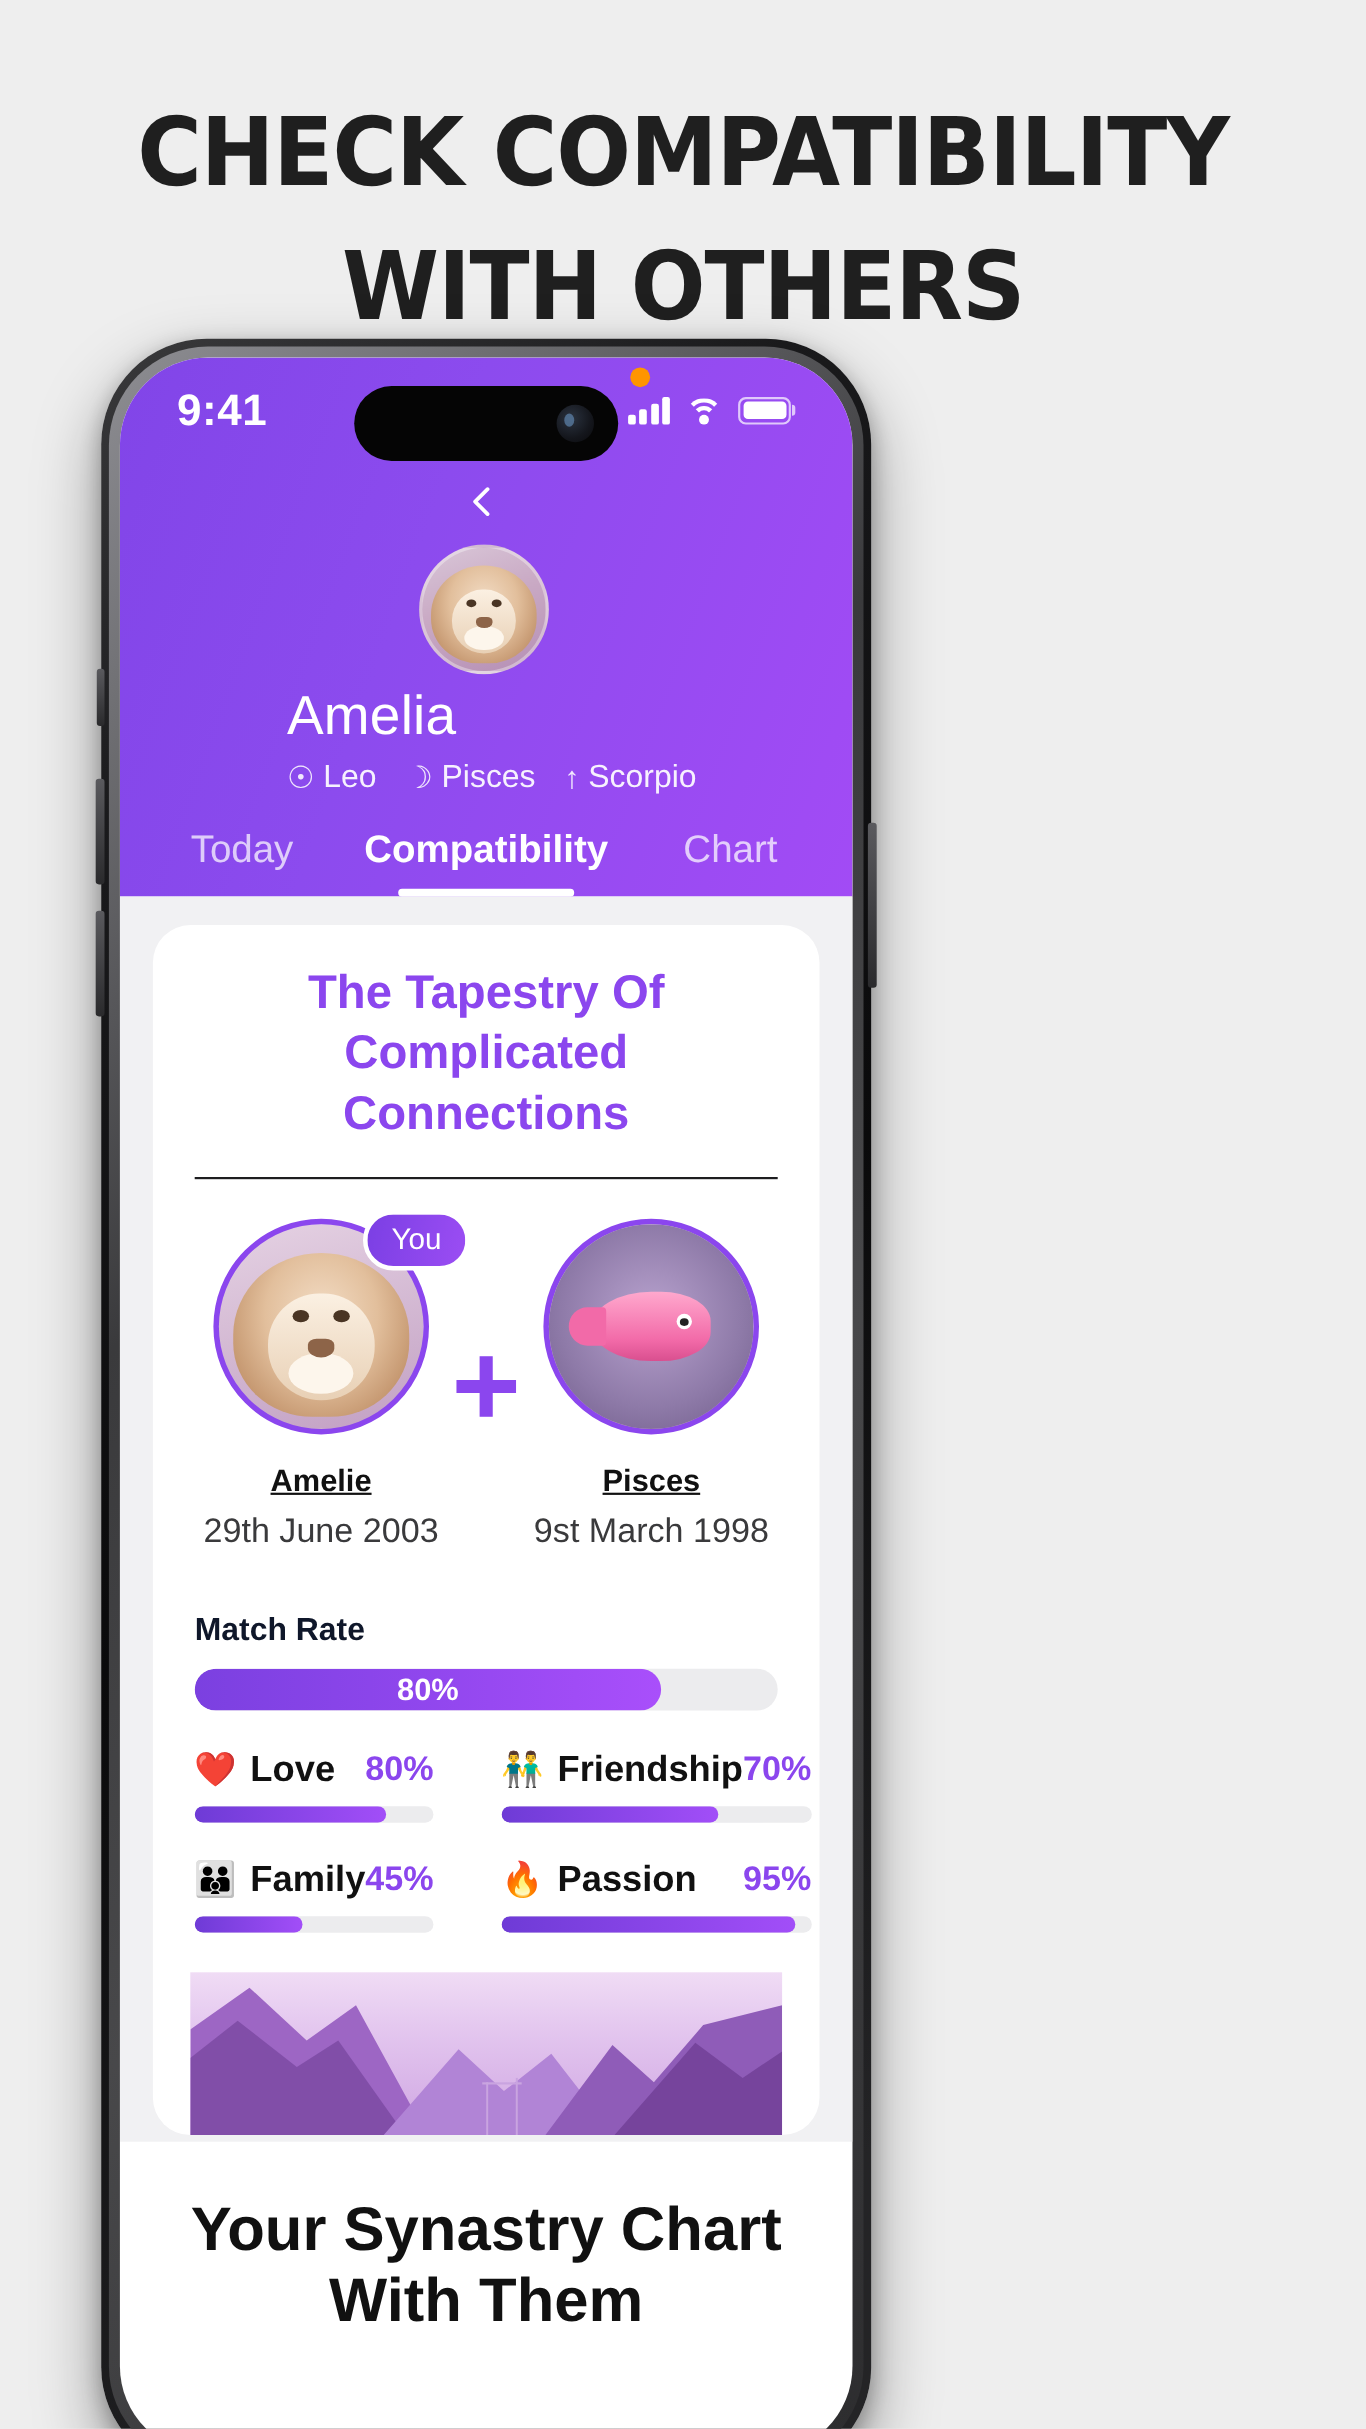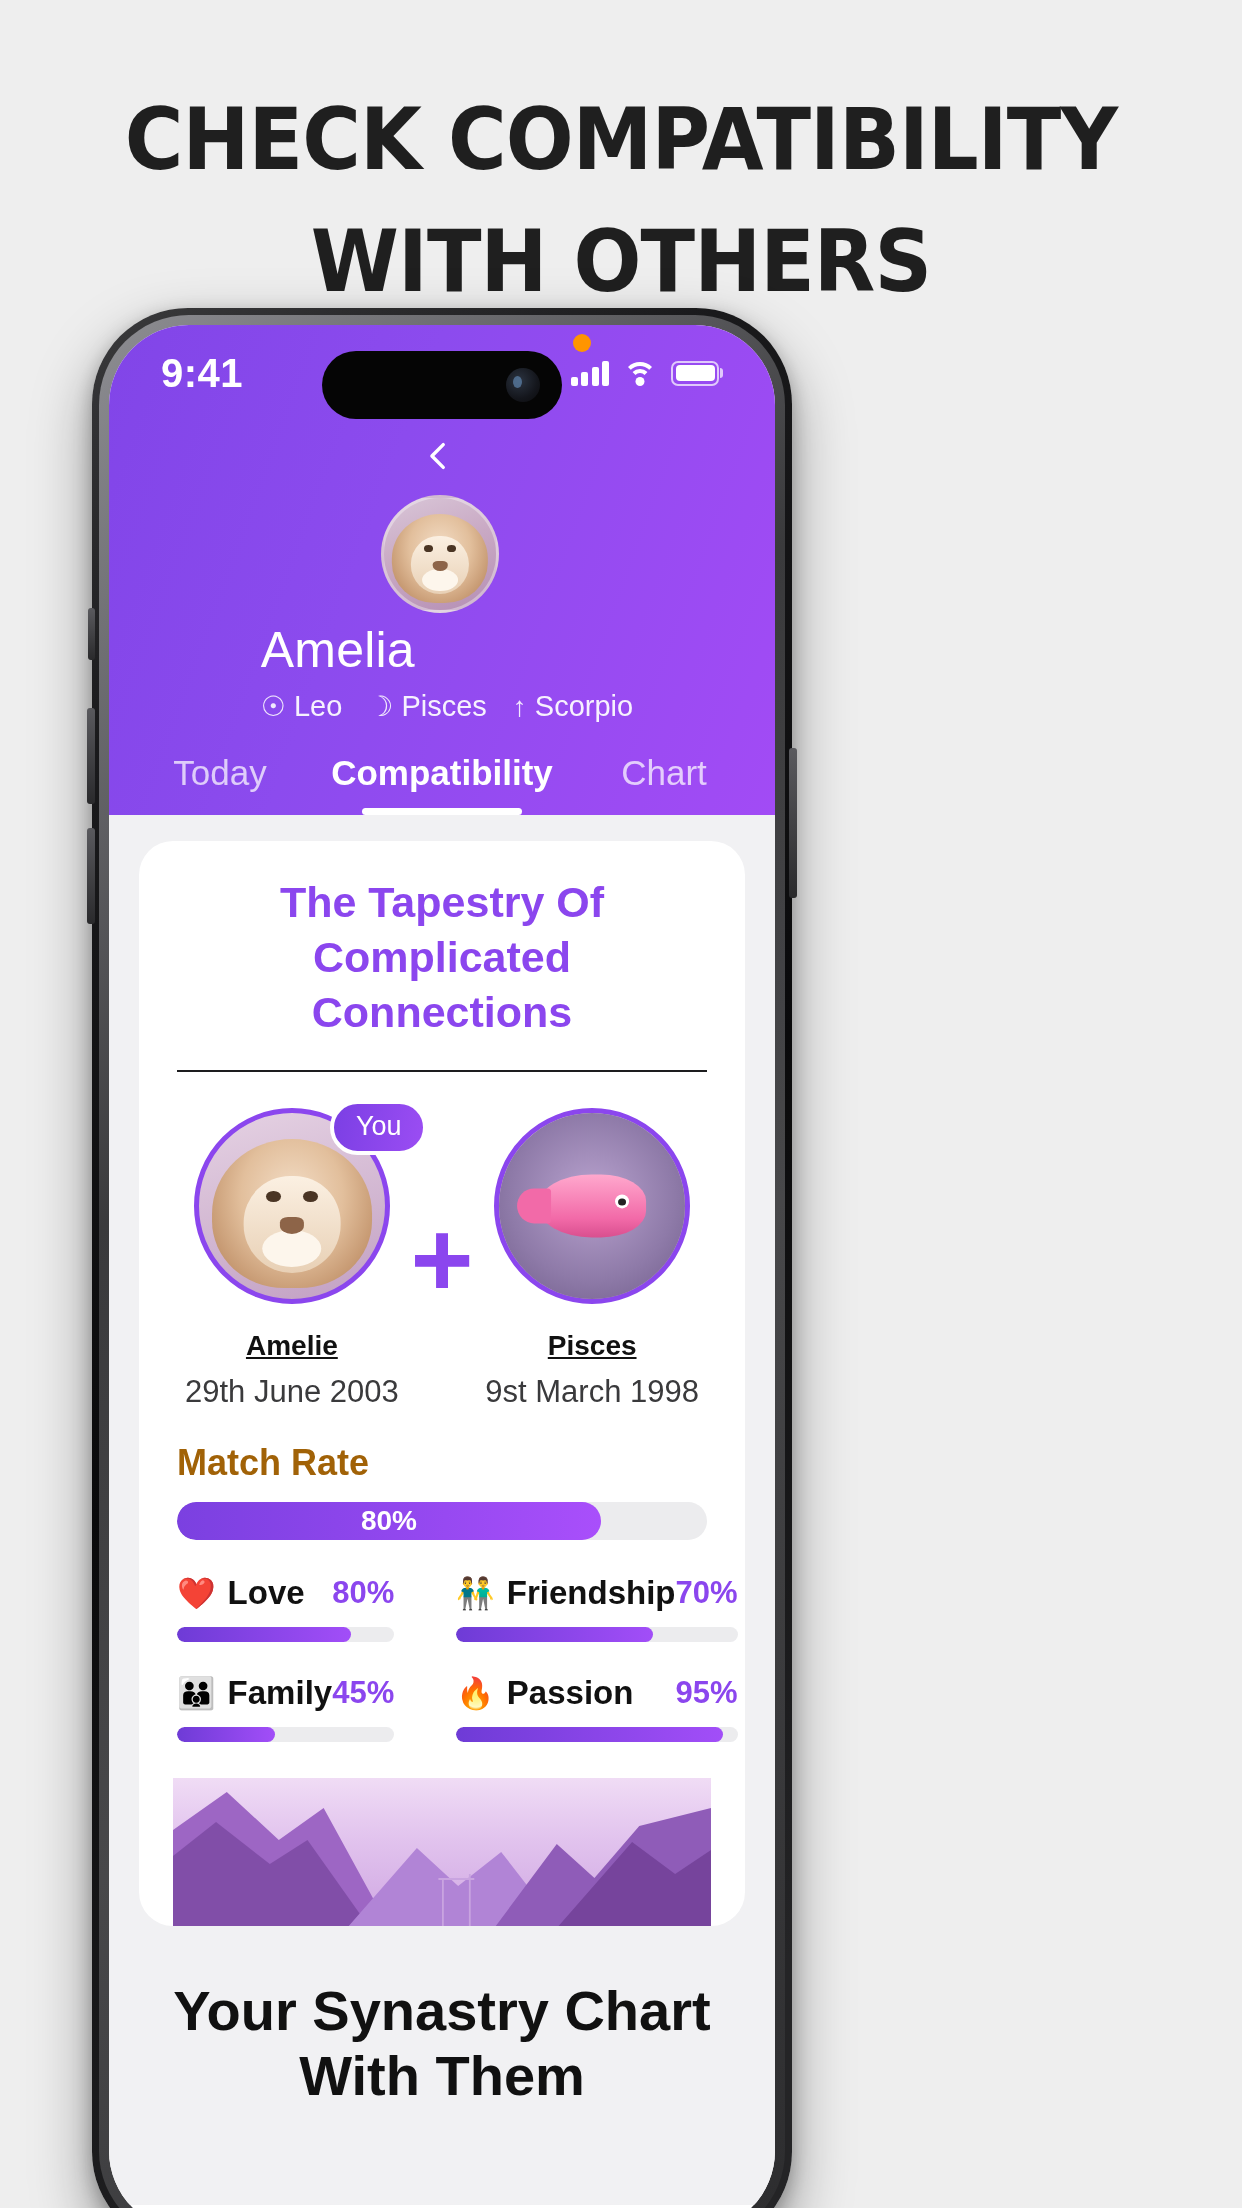--- a/index.html
+++ b/index.html
@@ -260,21 +260,21 @@
     bottom:0;
     height:7px;
     background:#fff;
     border-radius:4px;
   }
 
   
   .app-body {
     background:#f1f1f3;
     padding:26px 30px 0;
-    height:1390px;
+    height:1132px;
   }
   .card {
     background:#fff;
     border-radius:34px;
     padding:34px 34px 0;
     overflow:hidden;
   }
   .card-title {
     color:#8b46ee;
     font-size:43px;
@@ -355,24 +355,24 @@
     text-decoration:underline;
   }
   .pdate {
     margin-top:12px;
     font-size:31px;
     color:#3a3a3c;
   }
 
   
   .match-label {
-    font-size:36px;
+    font-size:29px;
     font-weight:700;
-    color:#a16207;
-    margin:32px 4px 18px;
+    color:#0f172a;
+    margin:56px 4px 18px;
   }
   .bar-track {
     height:38px;
     background:#ececee;
     border-radius:22px;
     overflow:hidden;
     margin:0 4px;
     position:relative;
   }
   .bar-fill {

